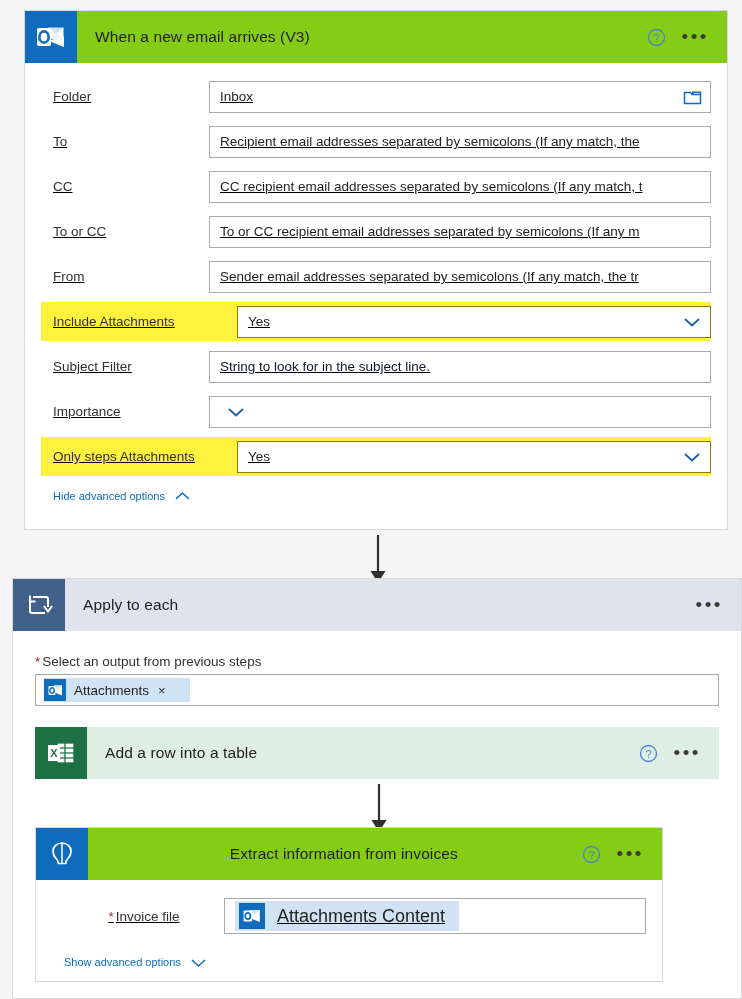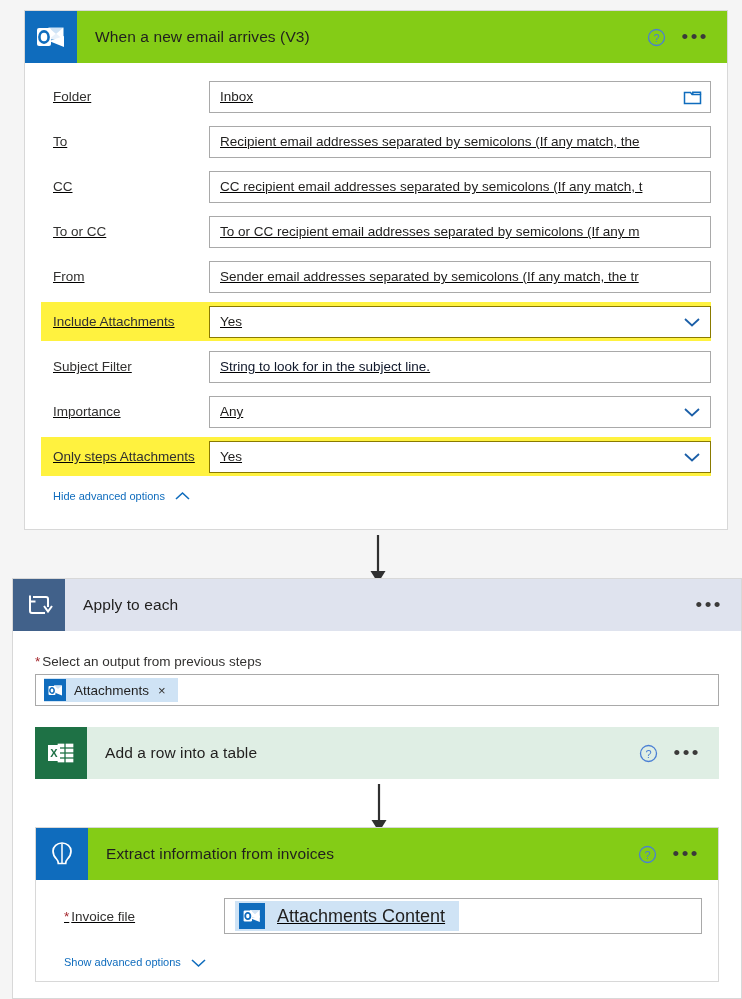--- a/index.html
+++ b/index.html
@@ -95,21 +95,21 @@
     flex: 1 1 auto;
     height: 32px;
     border: 1px solid #a9a9a9;
     background: #ffffff;
     display: flex;
     align-items: center;
     box-sizing: border-box;
     padding: 0 8px 0 10px;
     overflow: hidden;
   }
-  .field.yellowbox { border-color: #8a7a00; }
+  .field.yellowbox { border-color: #8a7a00; margin-left: 28px; }
   .field-text {
     font-size: 13.5px;
     color: #201f1e;
     white-space: nowrap;
     overflow: hidden;
     flex: 1 1 auto;
   }
   .field-text.placeholder { color: #0f172a; }
   .field-text.clip { text-overflow: clip; }
 
@@ -158,21 +158,21 @@
     background: #fff;
     display: flex;
     align-items: center;
     box-sizing: border-box;
   }
   .token {
     display: inline-flex;
     align-items: center;
     background: #cfe3f5;
     height: 24px;
-    padding-right: 12px;
+    padding-right: 24px;
   }
   .token-ico {
     width: 22px;
     height: 22px;
     flex: 0 0 22px;
     background: #0f6cbd;
     display: flex;
     align-items: center;
     justify-content: center;
     margin-right: 8px;
@@ -279,21 +279,20 @@
       <div class="row">
         <div class="row-label">Subject Filter</div>
         <div class="field">
           <span class="field-text placeholder">String to look for in the subject line.</span>
         </div>
       </div>
 
       <div class="row">
         <div class="row-label">Importance</div>
         <div class="field">
-          <span class="field-text">Any</span>
           <span class="chev">
             <svg width="20" height="12" viewBox="0 0 20 12">
               <path d="M3 3 L10 9.5 L17 3" fill="none" stroke="#1b5fa8" stroke-width="1.8"></path>
             </svg>
           </span>
         </div>
       </div>
 
       <div class="row hl">
         <div class="row-label">Only steps Attachments</div>
@@ -389,21 +388,21 @@
       </div>
     </div>
 
     <div class="arrow" style="left:354px; top:205px; height:50px;">
       <svg width="24" height="50" viewBox="0 0 24 50">
         <line x1="12" y1="0" x2="12" y2="38" stroke="#303030" stroke-width="2.2"></line>
         <path d="M4.5 36 L12 48 L19.5 36 Z" fill="#303030"></path>
       </svg>
     </div>
 
-    <div class="card" style="left:22px; top:248px; width:684px; height:155px;">
+    <div class="card" style="left:22px; top:248px; width:628px; height:155px;text-align:center;">
       <div class="card-header hdr-blue">
         <div class="hdr-icon tile-blue">
           <svg width="30" height="28" viewBox="0 0 30 28">
             <path d="M15 3 C10 3 6 6.5 6 11 C6 14.5 7.5 17 9.5 19 C10.8 20.3 11.3 21.8 11.3 23.5
                      L18.7 23.5 C18.7 21.8 19.2 20.3 20.5 19 C22.5 17 24 14.5 24 11 C24 6.5 20 3 15 3 Z" fill="none" stroke="#fff" stroke-width="1.7"></path>
             <line x1="15" y1="3.5" x2="15" y2="23.5" stroke="#fff" stroke-width="1.5"></line>
           </svg>
         </div>
         <div class="hdr-title">Extract information from invoices</div>
         <div class="hdr-help">

